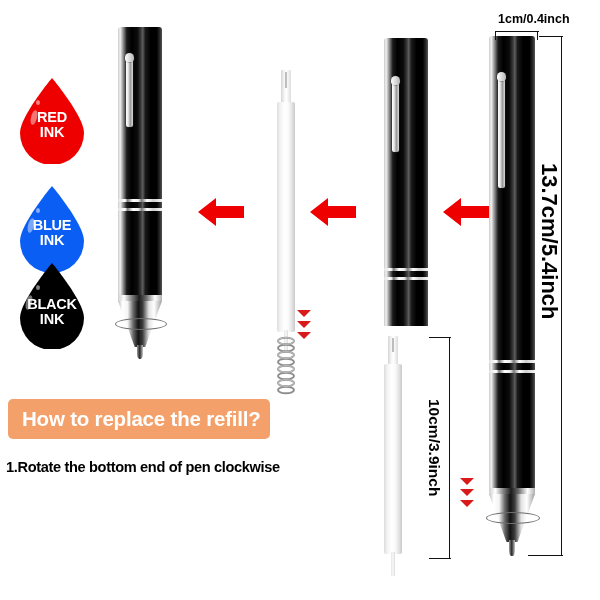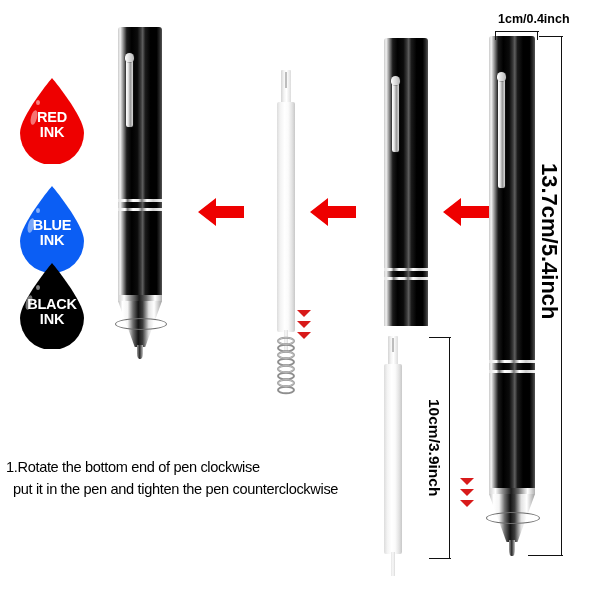--- a/index.html
+++ b/index.html
@@ -81,21 +81,21 @@
 
   
   #steps {
     position: absolute;
     left: 6px;
     top: 457px;
     width: 420px;
   }
   #steps .step {
     color: #000000;
-    font-weight: normal;
+    font-weight: bold;
     font-size: 14.6px;
     line-height: 21.5px;
     white-space: nowrap;
     letter-spacing: -0.35px;
   }
   #steps .step.cont {
     padding-left: 7px;
   }
 
   
@@ -398,19 +398,21 @@
   <div class="measure-line" style="left:495px; top:31px; width:1.4px; height:9px;"></div>
   <div class="measure-line" style="left:495px; top:31px; width:44px; height:1.4px;"></div>
   <div class="measure-line" style="left:537px; top:31px; width:1.4px; height:9px;"></div>
   <div class="measure-label" style="left:498px; top:12px; font-size:12.5px;">1cm/0.4inch</div>
 
   <div class="measure-line" style="left:539px; top:36px; width:24px; height:1.4px;"></div>
   <div class="measure-line" style="left:561px; top:36px; width:1.4px; height:520px;"></div>
   <div class="measure-line" style="left:528px; top:555px; width:35px; height:1.4px;"></div>
   <div class="measure-label label-vert" style="left:562px; top:163px; font-size:22px;">13.7cm/5.4inch</div>
 
+  <div id="banner">
+    <div class="banner-text">How to replace the refill?</div>
+  </div>
 
   <div id="steps">
     <div class="step">1.Rotate the bottom end of pen clockwise</div>
-    <div class="step cont">put it in the pen and tighten the pen counterclockwise</div>
   </div>
 
 </div>
 
 </body></html>

